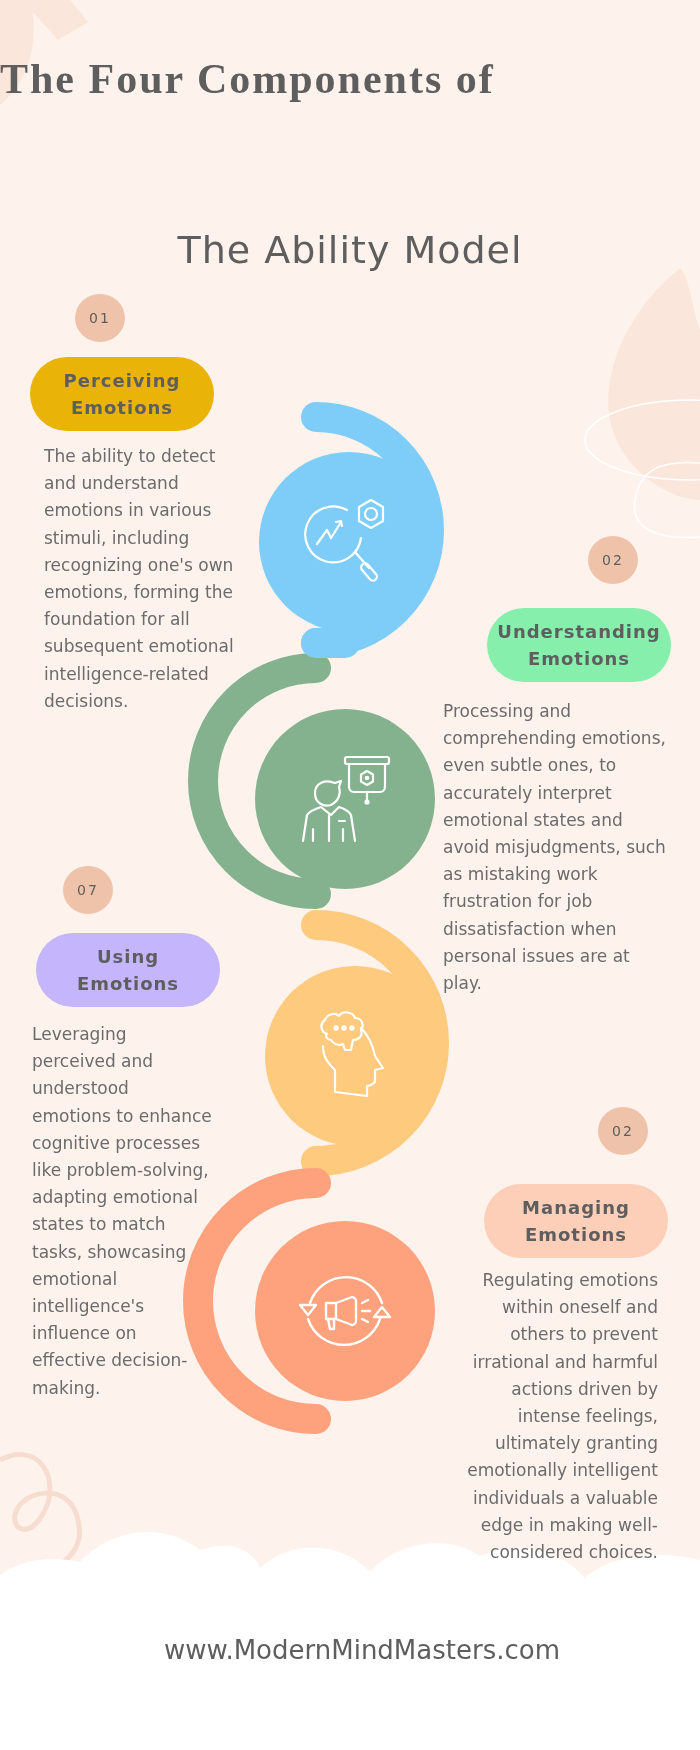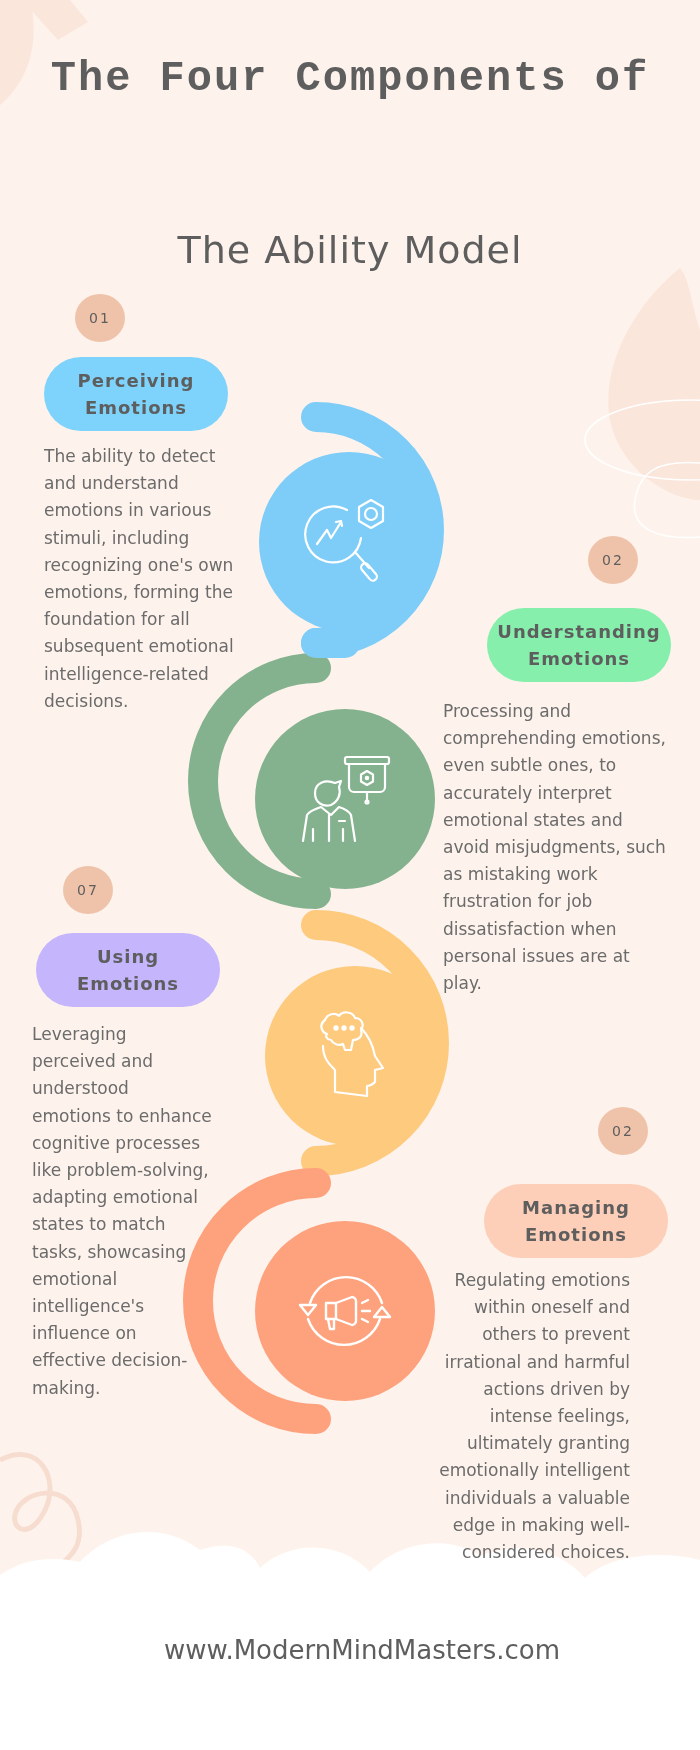--- a/index.html
+++ b/index.html
@@ -1,20 +1,20 @@
 <!DOCTYPE html>
 <html><head>
 <meta charset="utf-8">
 <style>
   * { margin:0; padding:0; box-sizing:border-box; }
   html, body { width:700px; height:1750px; background:#fff; overflow:hidden; }
   #canvas { position:relative; width:700px; height:1750px; background:#fef3ec; overflow:hidden; }
   .deco { position:absolute; }
-  .title { position:absolute; left:0; width:700px; text-align:center; color:#5e5e5e;
-           font-family:Liberation Mono, monospace; font-weight:bold; letter-spacing:2px; }
+  .title { position:absolute; left:0; width:700px; text-align:left; color:#5e5e5e;
+           font-family:Liberation Serif, serif; font-weight:bold; letter-spacing:2px; }
   .t1 { top:55px; font-size:42px; }
   .t2 { top:140px; font-size:42px; }
   .subtitle { position:absolute; top:228px; left:0; width:700px; text-align:center; color:#5e5e5e;
               font-family:"DejaVu Sans", sans-serif; font-size:38px; letter-spacing:1px; }
   .num { position:absolute; width:50px; height:48px; border-radius:50%; background:#efc3aa;
          color:#5e5e5e; font-family:"DejaVu Sans", sans-serif; font-size:14px; letter-spacing:2px;
          display:flex; align-items:center; justify-content:center; }
   .pill { position:absolute; width:184px; height:74px; border-radius:40px;
           display:flex; align-items:center; justify-content:center; text-align:center;
           color:#5e5e5e; font-family:"DejaVu Sans", sans-serif; font-weight:bold; font-size:18px; line-height:27px; letter-spacing:1px; }
@@ -54,21 +54,21 @@
     <path d="M345,672 A113,113 0 0 0 345,898" transform="translate(-29,-4)" fill="none" stroke="#84b28e" stroke-width="30" stroke-linecap="round"></path>
 
     <path d="M345,925 A118,118 0 0 1 345,1161" transform="translate(-29,0)" fill="none" stroke="#fdca7e" stroke-width="30" stroke-linecap="round"></path>
 
     <path d="M345,1183 A118,118 0 0 0 345,1419" transform="translate(-29,0)" fill="none" stroke="#fea27d" stroke-width="30" stroke-linecap="round"></path>
 
     <path d="M316,643 L345,643" fill="none" stroke="#7ecdf8" stroke-width="30" stroke-linecap="round"></path>
   </svg>
 
   <div class="num" style="left:75px;top:294px">01</div>
-  <div class="pill" style="left:44px;top:357px;background:#7dd3fc">
+  <div class="pill" style="left:30px;top:357px;background:#eab308">
     <div>
         <div>Perceiving</div>
         <div>Emotions</div>
       </div>
   </div>
   <div class="desc c" style="left:44px;top:443px;width:200px">The ability to detect and understand emotions in various stimuli, including recognizing one's own emotions, forming the foundation for all subsequent emotional intelligence-related decisions.</div>
   <div class="ring" style="left:259px;top:452px;width:180px;height:180px;background:#7ecdf8">
     <svg width="100" height="100" viewBox="0 0 100 100" fill="none" stroke="#fff" stroke-width="2.2" stroke-linecap="round" stroke-linejoin="round">
       <path d="M48,18 A28,28 0 1 0 62,46"></path>
       <path d="M18,52 L28,38 L32,46 L42,30"></path>
@@ -123,21 +123,21 @@
     </svg>
   </div>
 
   <div class="num" style="left:598px;top:1107px">02</div>
   <div class="pill" style="left:484px;top:1184px;background:#fdcfb8">
     <div>
         <div>Managing</div>
         <div>Emotions</div>
       </div>
   </div>
-  <div class="desc r" style="left:430px;top:1267px;width:200px">Regulating emotions within oneself and others to prevent irrational and harmful actions driven by intense feelings, ultimately granting emotionally intelligent individuals a valuable edge in making well-considered choices.</div>
+  <div class="desc r" style="left:458px;top:1267px;width:200px">Regulating emotions within oneself and others to prevent irrational and harmful actions driven by intense feelings, ultimately granting emotionally intelligent individuals a valuable edge in making well-considered choices.</div>
   <div class="ring" style="left:255px;top:1221px;width:180px;height:180px;background:#fea27d">
     <svg width="110" height="100" viewBox="0 0 110 100" fill="none" stroke="#fff" stroke-width="2.4" stroke-linecap="round" stroke-linejoin="round">
       <path d="M18,58 A38,38 0 0 0 90,58"></path>
       <path d="M92,42 A38,38 0 0 0 20,42"></path>
       <polygon points="10,44 26,44 18,54"></polygon>
       <polygon points="84,56 100,56 92,46"></polygon>
       <rect x="36" y="42" width="10" height="16"></rect>
       <path d="M46,42 L62,36 C64,36 66,38 66,40 L66,60 C66,62 64,64 62,64 L46,58"></path>
       <path d="M38,58 L40,68 L44,68 L44,58"></path>
       <line x1="72" y1="42" x2="78" y2="39"></line>

